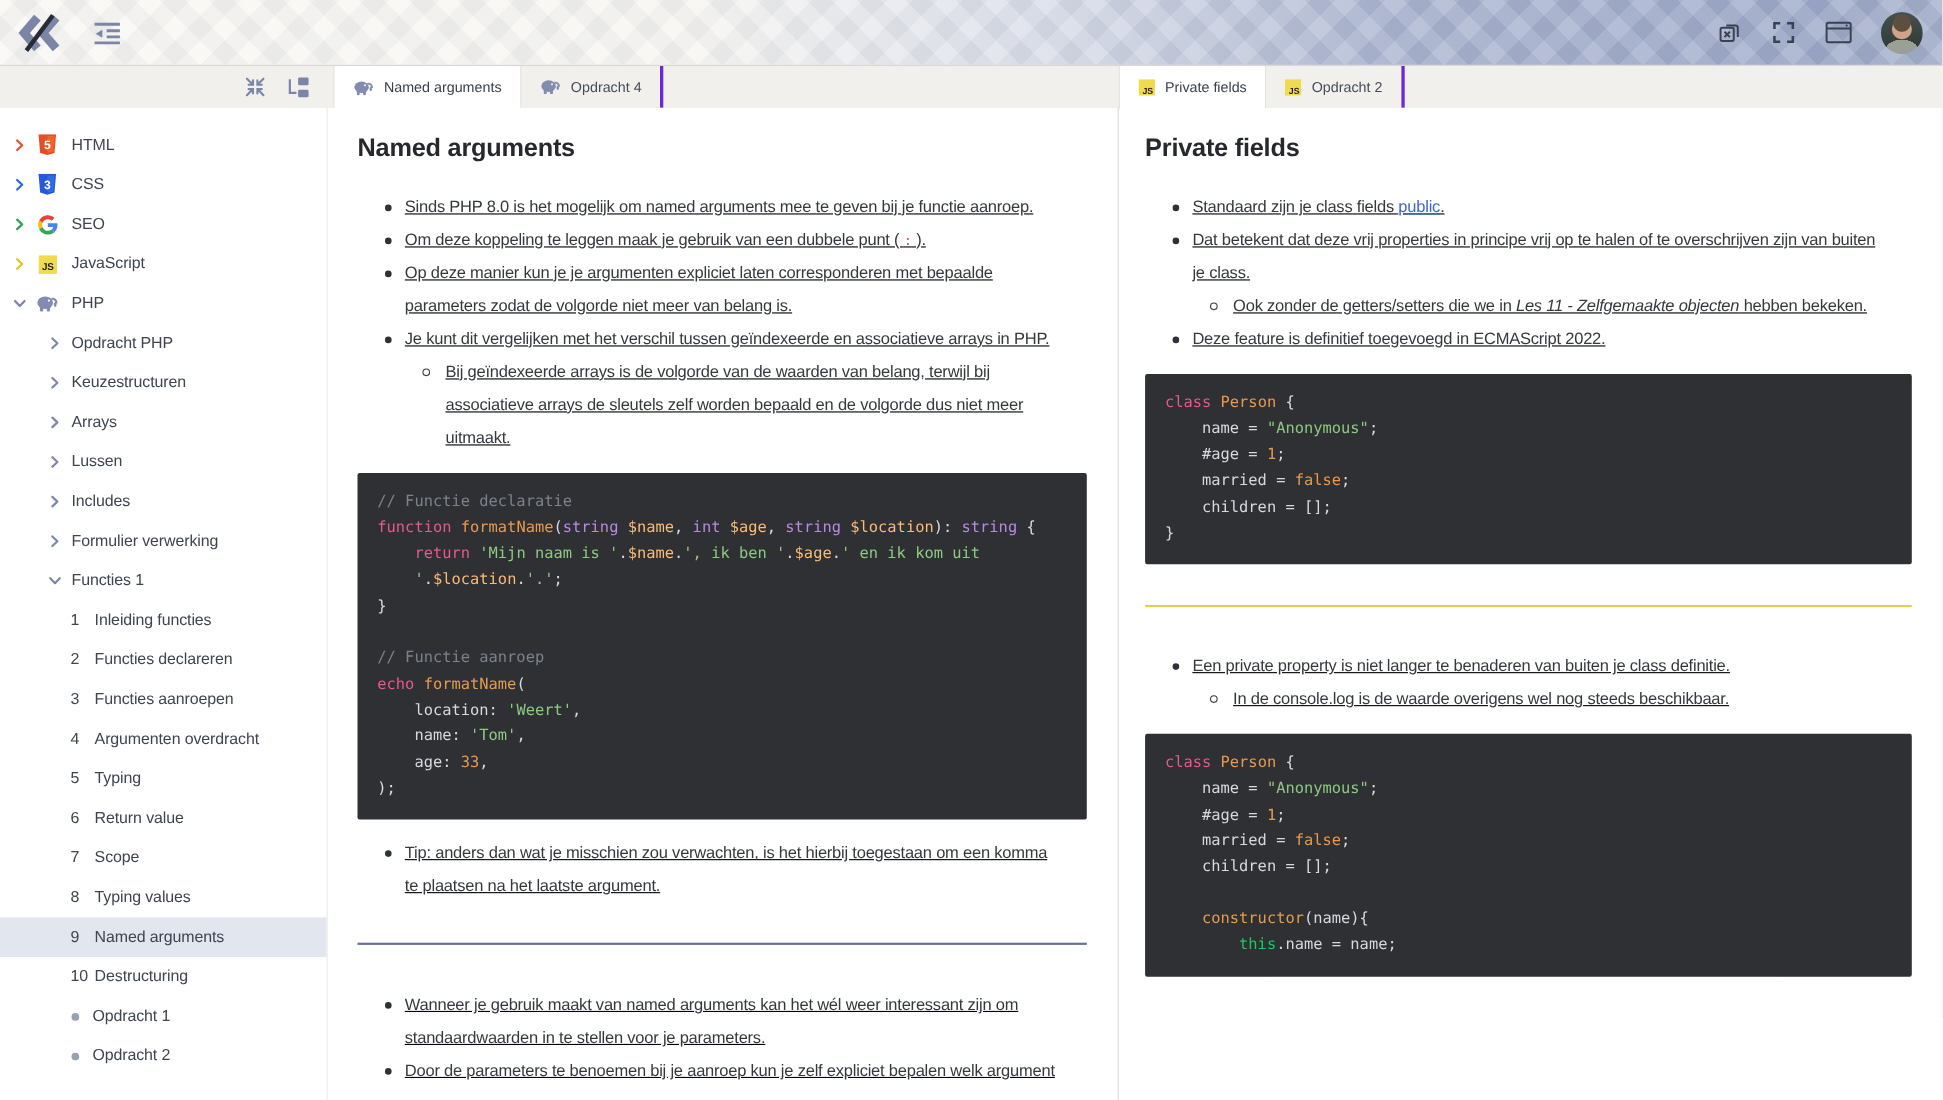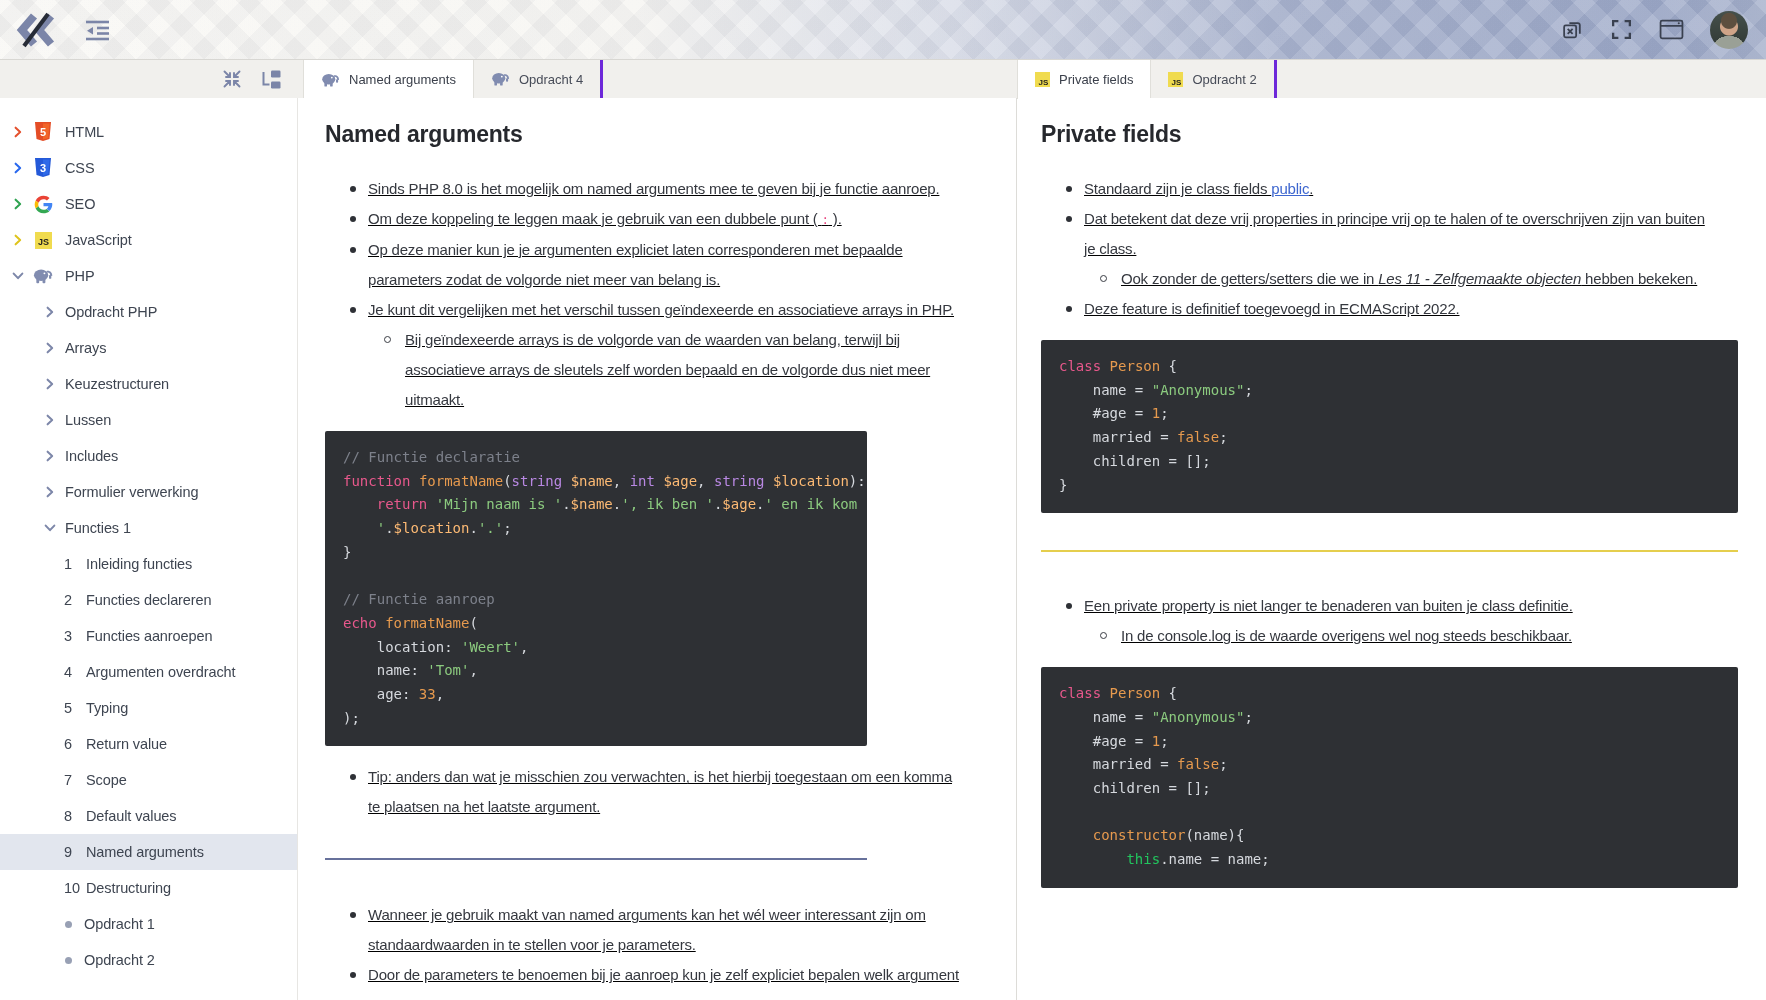--- a/index.html
+++ b/index.html
@@ -59,21 +59,21 @@
   .mark{position:absolute;top:12px;width:6px;height:6px;border-radius:50%;background:#2e3136;box-sizing:border-box;}
   .l1 .mark{left:25px;}
   .l2 .mark{left:59px;background:#fff;border:1.5px solid #3a3d44;width:7px;height:7px;top:11px;}
   .icode{font-family:"DejaVu Sans Mono",monospace;font-size:12.5px;color:#e8467f;}
   .tlink{color:#3d66cf;text-decoration:underline;cursor:pointer;}
   em{font-style:italic;}
 
   .codeblock{background:#2e3034;color:#d6d9de;margin:16px 0 0;padding:15px 18px 16px;box-sizing:border-box;
     font-family:"DejaVu Sans Mono",monospace;font-size:14px;line-height:23.7px;white-space:pre;overflow:hidden;border-radius:2px;}
   .codeblock + .blist{margin-top:16px;}
-  #left-pane .codeblock,#left-pane .rule{width:542px;}
+  #left-pane .codeblock,#left-pane .rule{width:663px;}
   #right-pane .codeblock,#right-pane .rule{width:697px;}
   .cl{min-height:23.7px;}
   .cm{color:#7d818b;} .kw{color:#e8588c;} .fn{color:#e79a4e;} .ty{color:#b988e3;}
   .vr{color:#fdba74;} .st{color:#8ccb7f;} .nu{color:#e79a4e;} .th{color:#22c55e;} .d{color:#d6d9de;}
 
   .rule{height:0;border:none;border-top:2px solid;}
   .rule.dark{border-color:#67719b;margin:36px 0 40px;}
   .rule.yellow{border-color:#e5ce4d;margin:37px 0 39px;}
 </style>
 </head>
@@ -286,29 +286,29 @@
           </svg>
         </span>
         <span class="tlabel">Opdracht PHP</span>
       </div>
       <div class="trow lvl2">
         <span class="chev">
           <svg width="12" height="12" viewBox="0 0 10 10">
             <path d="M3 1.4 L6.8 5 L3 8.6" fill="none" stroke="#7d87a9" stroke-width="1.7" stroke-linecap="round" stroke-linejoin="round"></path>
           </svg>
         </span>
+        <span class="tlabel">Keuzestructuren</span>
+      </div>
+      <div class="trow lvl2">
+        <span class="chev">
+          <svg width="12" height="12" viewBox="0 0 10 10">
+            <path d="M3 1.4 L6.8 5 L3 8.6" fill="none" stroke="#7d87a9" stroke-width="1.7" stroke-linecap="round" stroke-linejoin="round"></path>
+          </svg>
+        </span>
         <span class="tlabel">Arrays</span>
-      </div>
-      <div class="trow lvl2">
-        <span class="chev">
-          <svg width="12" height="12" viewBox="0 0 10 10">
-            <path d="M3 1.4 L6.8 5 L3 8.6" fill="none" stroke="#7d87a9" stroke-width="1.7" stroke-linecap="round" stroke-linejoin="round"></path>
-          </svg>
-        </span>
-        <span class="tlabel">Keuzestructuren</span>
       </div>
       <div class="trow lvl2">
         <span class="chev">
           <svg width="12" height="12" viewBox="0 0 10 10">
             <path d="M3 1.4 L6.8 5 L3 8.6" fill="none" stroke="#7d87a9" stroke-width="1.7" stroke-linecap="round" stroke-linejoin="round"></path>
           </svg>
         </span>
         <span class="tlabel">Lussen</span>
       </div>
       <div class="trow lvl2">
@@ -358,21 +358,21 @@
       <div class="trow lvl3">
         <span class="tnum">6</span>
         <span class="tlabel">Return value</span>
       </div>
       <div class="trow lvl3">
         <span class="tnum">7</span>
         <span class="tlabel">Scope</span>
       </div>
       <div class="trow lvl3">
         <span class="tnum">8</span>
-        <span class="tlabel">Default values</span>
+        <span class="tlabel">Typing values</span>
       </div>
       <div class="trow lvl3 sel">
         <span class="tnum">9</span>
         <span class="tlabel">Named arguments</span>
       </div>
       <div class="trow lvl3">
         <span class="tnum">10</span>
         <span class="tlabel">Destructuring</span>
       </div>
       <div class="trow lvl3">

